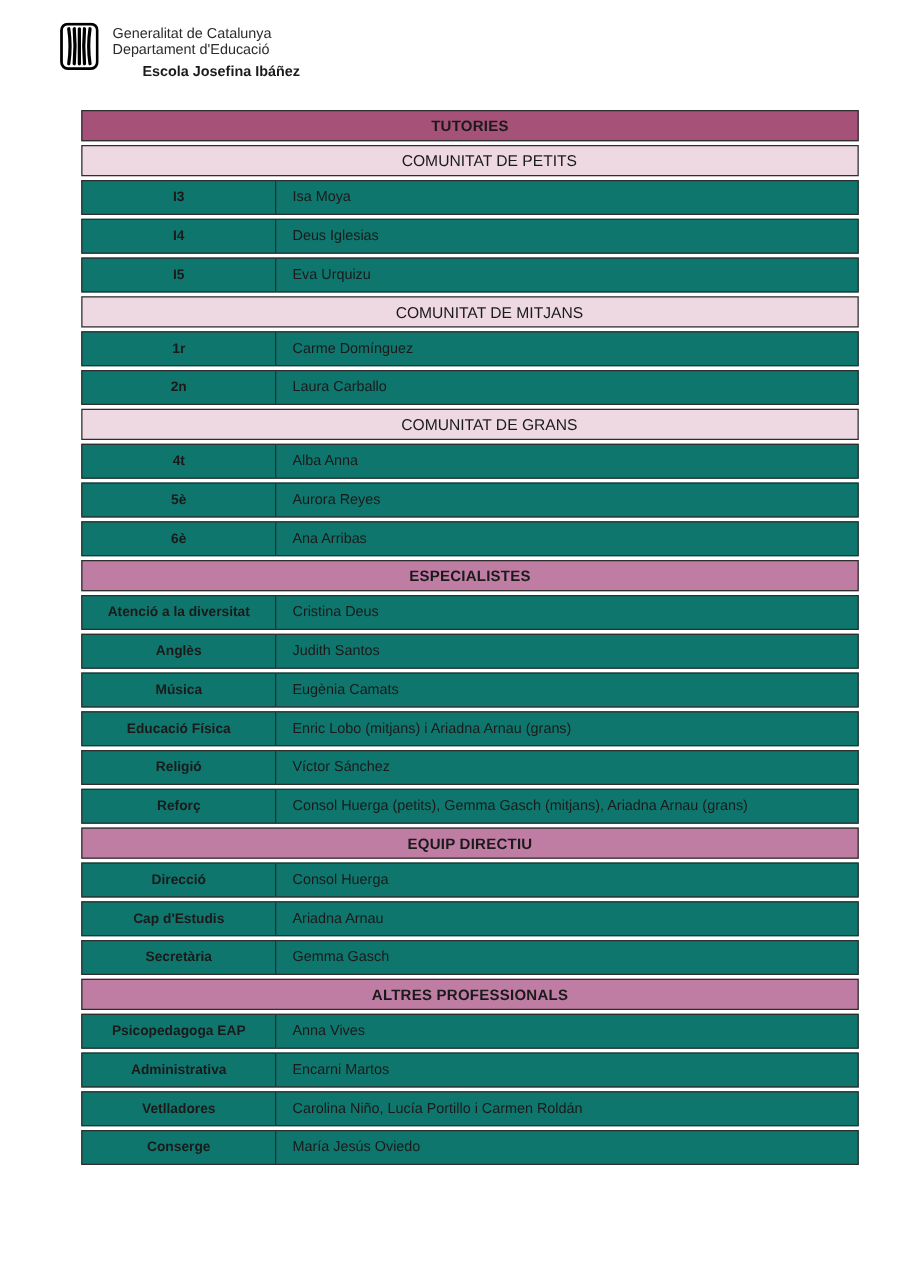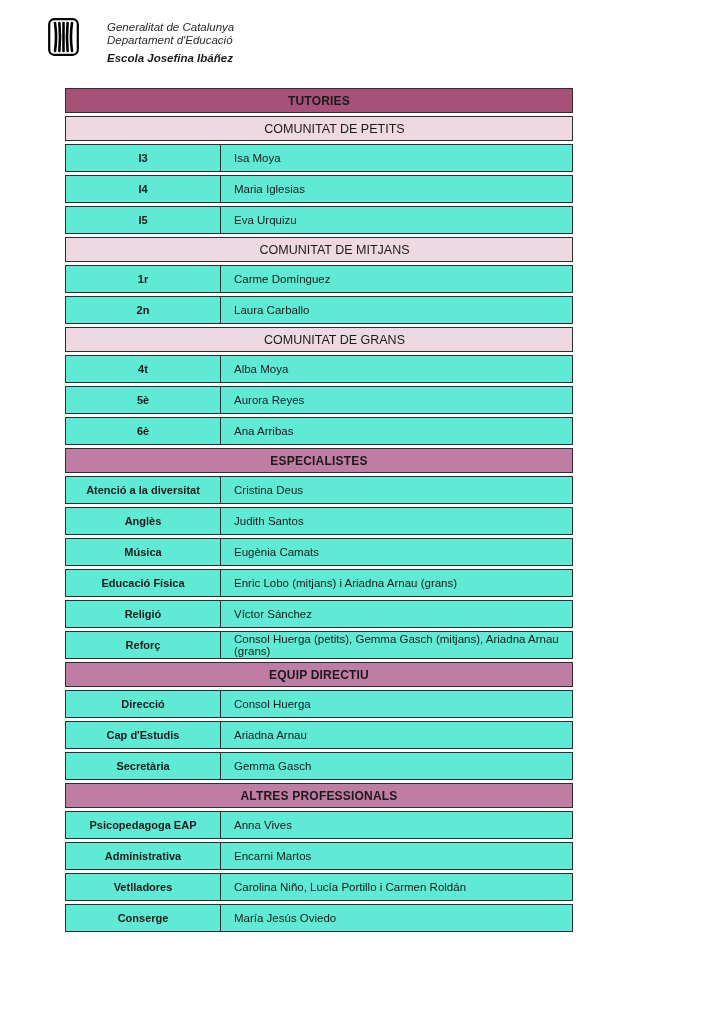--- a/index.html
+++ b/index.html
@@ -17,54 +17,54 @@
     overflow: hidden;
   }
 
   
   .doc-header {
     position: absolute;
     top: 18px;
     left: 48px;
     display: flex;
     align-items: flex-start;
-    gap: 28px;
-    font-style: italic;
+    gap: 11px;
   }
   .logo-box {
     width: 31px;
     height: 38px;
     flex: 0 0 auto;
   }
   .org-lines { padding-top: 3px; }
   .org-line {
     font-size: 11.5px;
     line-height: 13px;
     color: #2b2b2b;
   }
   .school-line {
     margin-top: 5px;
     font-size: 11.5px;
     line-height: 13px;
     font-weight: bold;
     color: #1a1a1a;
+    margin-left: 24px;
   }
 
   
   .staff-table {
     position: absolute;
     top: 88px;
     left: 65px;
-    width: 508px;
+    width: 622px;
   }
   .row {
     box-sizing: border-box;
     border: 1px solid var(--border-color, #2e2e2e);
     margin-bottom: 3px;
-    background: #5eead4;
+    background: #0f766e;
   }
   .section {
     height: 25px;
     display: flex;
     align-items: center;
     justify-content: center;
     text-align: center;
   }
   .section.dark {
     background: var(--header-dark, #a65178);
@@ -136,39 +136,39 @@
 
   <div class="staff-table">
       <div class="row section dark">TUTORIES</div>
       <div class="row section light">COMUNITAT DE PETITS</div>
       <div class="row data-row">
         <div class="cell-label">I3</div>
         <div class="cell-value">Isa Moya</div>
       </div>
       <div class="row data-row">
         <div class="cell-label">I4</div>
-        <div class="cell-value">Maria Iglesias</div>
+        <div class="cell-value">Deus Iglesias</div>
       </div>
       <div class="row data-row">
         <div class="cell-label">I5</div>
         <div class="cell-value">Eva Urquizu</div>
       </div>
       <div class="row section light">COMUNITAT DE MITJANS</div>
       <div class="row data-row">
         <div class="cell-label">1r</div>
         <div class="cell-value">Carme Domínguez</div>
       </div>
       <div class="row data-row">
         <div class="cell-label">2n</div>
         <div class="cell-value">Laura Carballo</div>
       </div>
       <div class="row section light">COMUNITAT DE GRANS</div>
       <div class="row data-row">
         <div class="cell-label">4t</div>
-        <div class="cell-value">Alba Moya</div>
+        <div class="cell-value">Alba Anna</div>
       </div>
       <div class="row data-row">
         <div class="cell-label">5è</div>
         <div class="cell-value">Aurora Reyes</div>
       </div>
       <div class="row data-row">
         <div class="cell-label">6è</div>
         <div class="cell-value">Ana Arribas</div>
       </div>
       <div class="row section medium">ESPECIALISTES</div>

